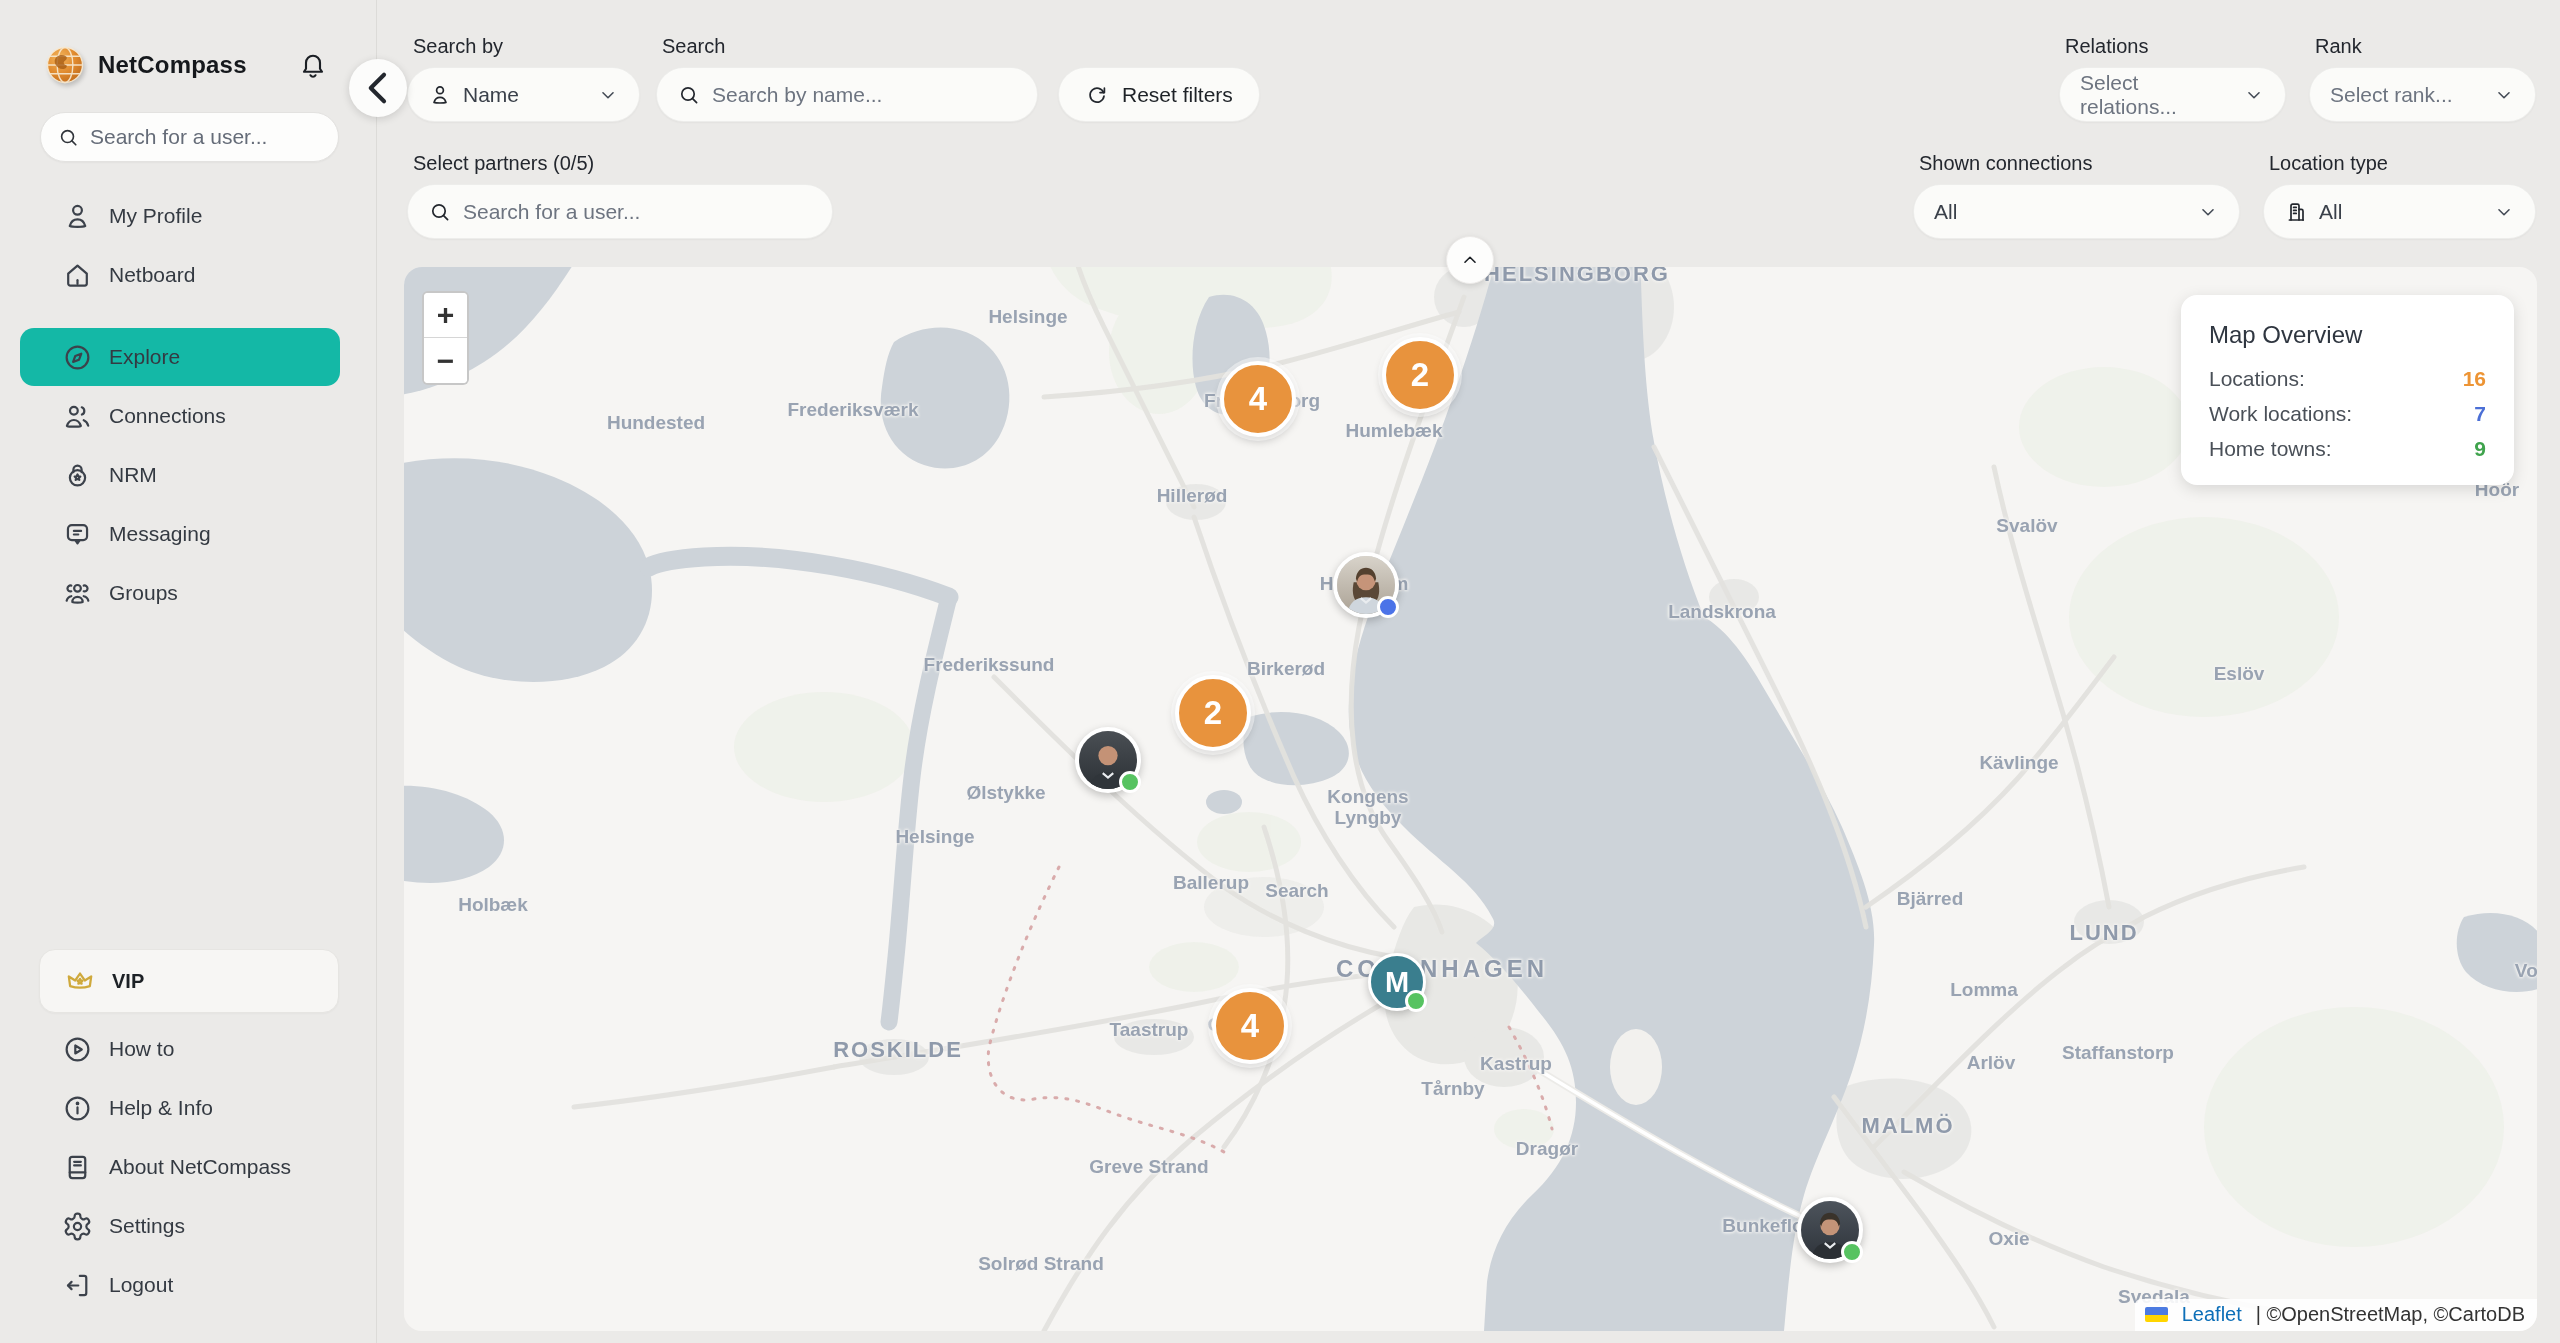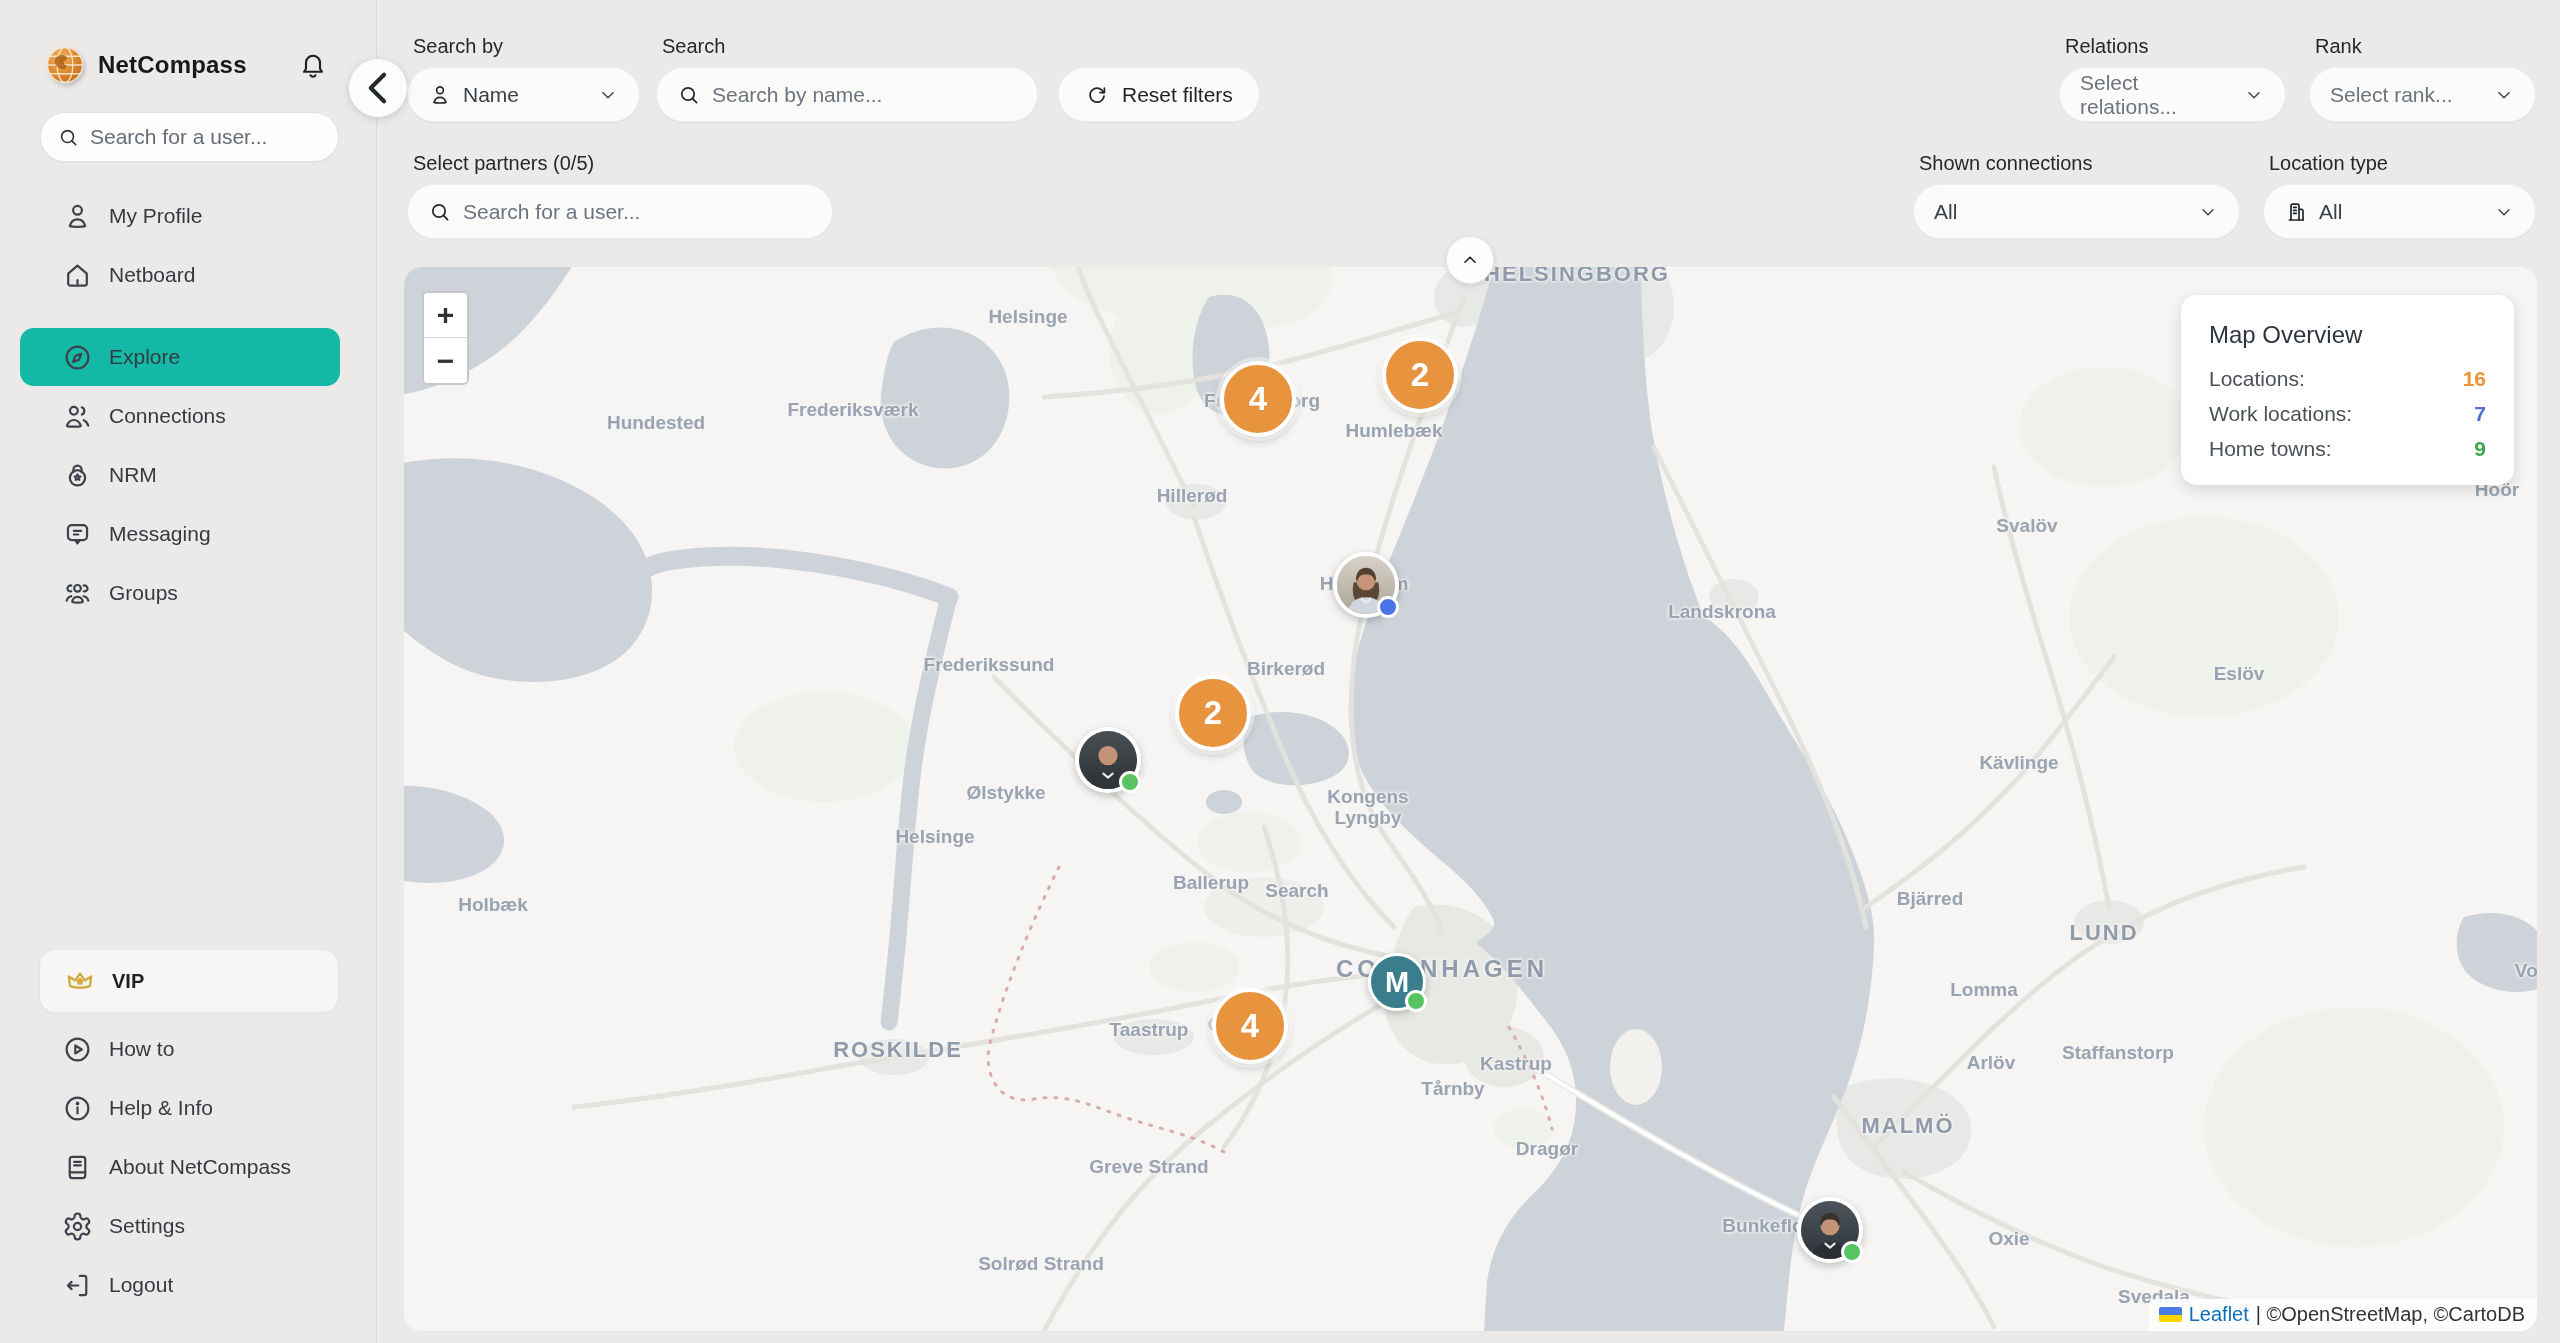--- a/index.html
+++ b/index.html
@@ -141,21 +141,21 @@
   .ov-row .val { font-weight:600; }
   .map-chevron {
     position:absolute; left:1446px; top:236px; width:48px; height:48px; border-radius:50%;
     background:#fdfdfc; border:1px solid #eceae8; box-shadow:0 2px 6px rgba(0,0,0,.12);
     display:flex; align-items:center; justify-content:center; z-index:12; cursor:pointer; color:#1b1f24;
   }
   .map-chevron svg { width:22px; height:22px; }
   .attribution {
     position:absolute; right:0; bottom:0; z-index:3;
     background:rgba(255,255,255,.88); border-top-left-radius:6px;
-    display:flex; align-items:center; gap:7px; padding:4px 12px 5px 10px;
+    display:flex; align-items:center; gap:14px; padding:4px 12px 5px 10px;
     font-size:20px; color:#333;
   }
   .flag { width:23px; height:15px; border-radius:2px; overflow:hidden; display:inline-block; }
   .flag .t { display:block; height:50%; background:#4c7be1; }
   .flag .b { display:block; height:50%; background:#ffd500; }
   .leaflet-link { color:#0d6fb8; cursor:pointer; }
 </style>
 </head>
 <body>
 

